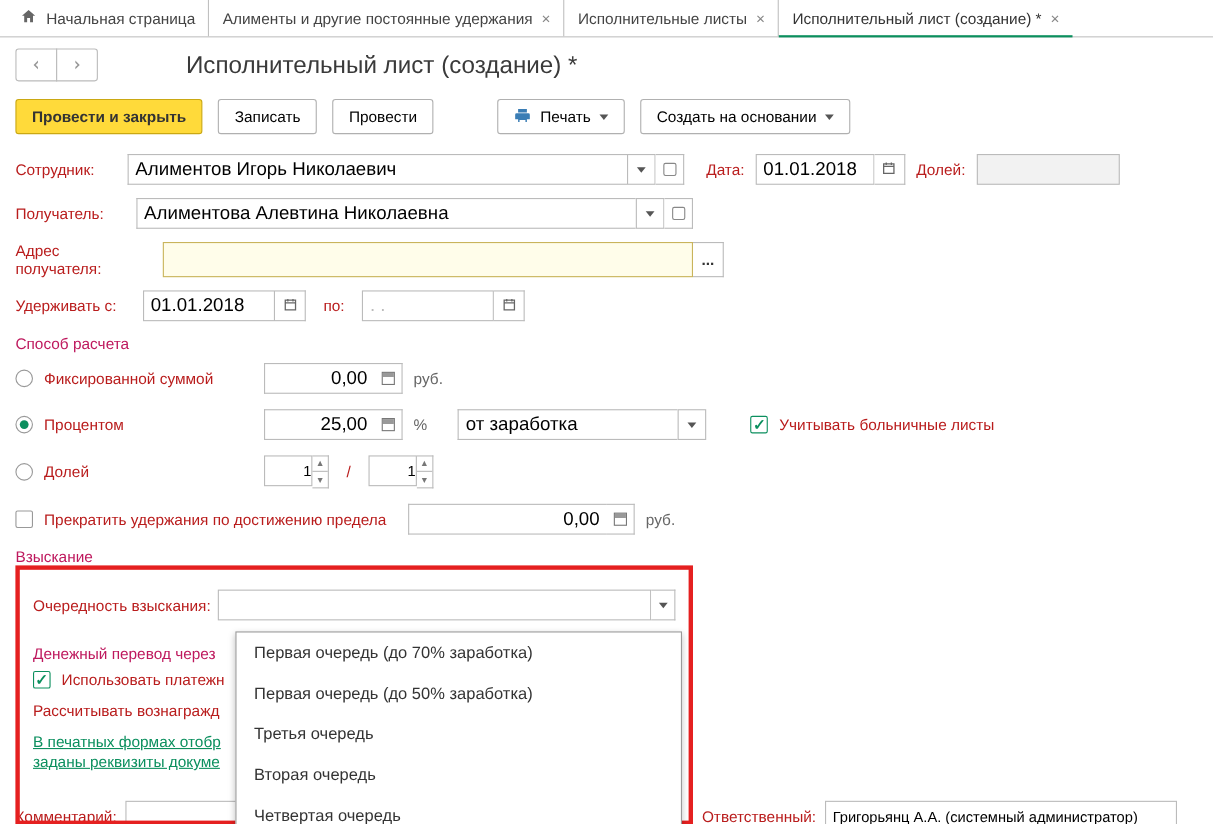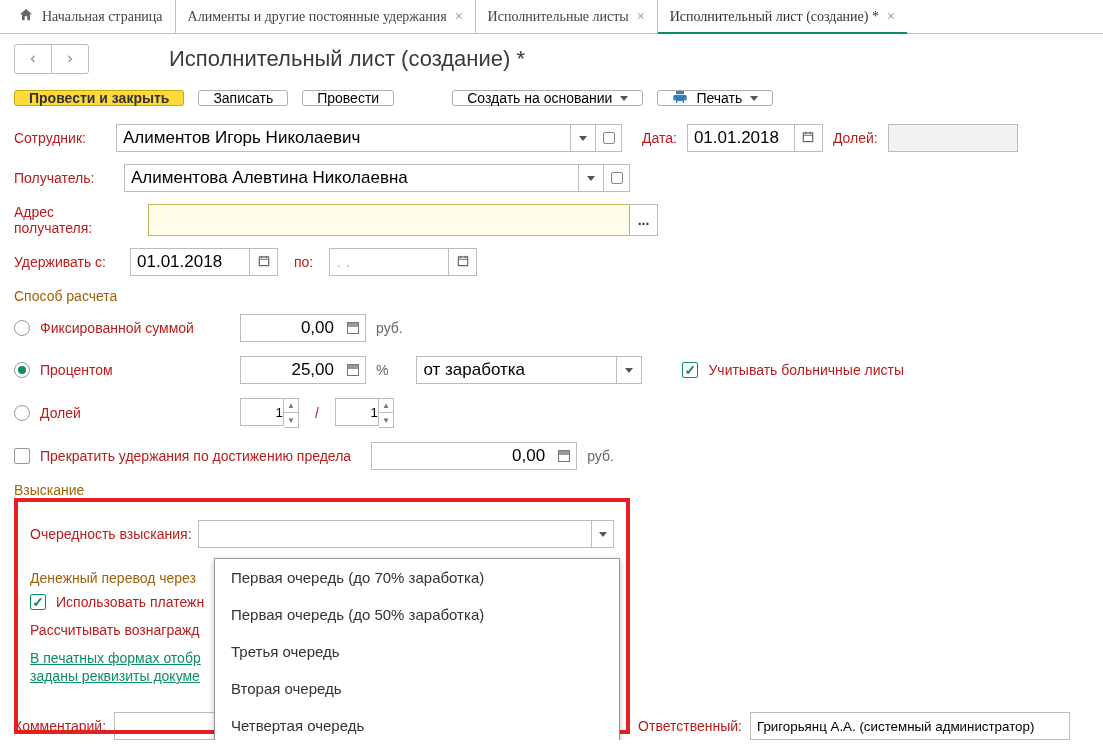--- a/index.html
+++ b/index.html
@@ -1,34 +1,34 @@
 <!DOCTYPE html>
 <html><head>
 <meta charset="utf-8">
 <style>
   * { box-sizing: border-box; margin: 0; padding: 0; }
   body { font-family: Arial, sans-serif; font-size: 14px; color: #333; background: #fff; overflow:hidden; width:1103px; }
   
   .tabs { display: flex; border-bottom: 1px solid #c0c0c0; height: 34px; align-items: stretch; padding-left:6px;}
-  .tab { display: flex; align-items: center; padding: 0 12px; border-right: 1px solid #c0c0c0; cursor: pointer; font-size: 14px; color:#444;font-family:Liberation Serif, serif;}
+  .tab { display: flex; align-items: center; padding: 0 12px; border-right: 1px solid #c0c0c0; cursor: pointer; font-size: 14px; color:#444;}
   .tab:last-child{border-right:none;}
   .tab.active { border-bottom: 2px solid #0b8f5e; color:#333; font-weight: normal; position:relative; top:1px; }
   .tab .home-icon { margin-right: 8px; }
   .tab .close { margin-left: 8px; color: #888; font-size: 14px; }
   .home-icon svg{width:16px;height:16px;fill:#666;}
   
   .nav-header { display:flex; align-items:center; padding: 10px 14px 16px 14px;}
   .arrow-btn { width:38px; height:30px; border:1px solid #bbb; background:#fff; display:flex; align-items:center; justify-content:center; cursor:pointer; border-radius:3px;}
   .arrow-btn + .arrow-btn{ margin-left:-1px; border-top-left-radius:0; border-bottom-left-radius:0;}
   .arrow-btn:first-child{border-top-right-radius:0;border-bottom-right-radius:0;}
   .arrow-btn svg{width:12px;height:12px;fill:#999;}
   .page-title { font-size: 22px; color:#3a3a3a; margin-left: 80px; }
   
   .toolbar { display:flex; align-items:center; gap:14px; padding: 0 14px 18px 14px; }
-  .btn { height:16px; padding:0 14px; border:1px solid #b0b0b0; background:#fff; border-radius:3px; font-size:14px; cursor:pointer; display:flex; align-items:center; gap:8px;}
+  .btn { height:32px; padding:0 14px; border:1px solid #b0b0b0; background:#fff; border-radius:3px; font-size:14px; cursor:pointer; display:flex; align-items:center; gap:8px;}
   .btn.primary { background:#ffda3a; border-color:#caa813; font-weight:bold; color:#333;}
   .btn .caret{ width:0;height:0;border-left:4px solid transparent;border-right:4px solid transparent;border-top:5px solid #555;}
   .printer-icon svg{width:16px;height:16px;}
   
   .form { padding: 0 14px; }
   .row { display:flex; align-items:center; margin-bottom: 12px; gap:10px;}
   .label { color:#b91c1c; font-size:14px; }
   .w-90{min-width:92px;}
   .w-98{min-width:100px;}
   .input { height:28px; border:1px solid #bbb; background:#fff; padding:0 6px; font-size:17px;}
@@ -42,21 +42,21 @@
   .addr-input{height:32px;flex:0 0 482px; border:1px solid #c9b45b; background:#fffdea; padding:0 6px;}
   .addr-more{width:28px;height:32px;border:1px solid #bbb;border-left:none;background:#fff;display:flex;align-items:center;justify-content:center;font-weight:bold;cursor:pointer;}
   .date-input{display:flex;}
   .date-input .input{width:120px;}
   .cal-btn{width:28px;border:1px solid #bbb;border-left:none;background:#fff;display:flex;align-items:center;justify-content:center;}
   .cal-icon svg{width:14px;height:14px;fill:#666;}
   .num-field{width:120px; text-align:right;}
   .calc-btn{width:26px;border:1px solid #bbb;border-left:none;background:#fff;display:flex;align-items:center;justify-content:center;}
   .calc-icon{width:12px;height:12px;border:1px solid #777; background:linear-gradient(#999 0 4px, #fff 4px 100%);}
   
-  .section-title{ color:#a16207; margin: 6px 0 10px 0; font-size:14px;}
+  .section-title{ color:#be185d; margin: 6px 0 10px 0; font-size:14px;}
   
   .radio-row{display:flex;align-items:center;gap:10px;margin-bottom:14px;}
   .radio{width:16px;height:16px;border:1px solid #999;border-radius:50%;display:flex;align-items:center;justify-content:center;}
   .radio.checked::after{content:"";width:8px;height:8px;background:#0b8f5e;border-radius:50%;}
   .unit{color:#666;}
   .small-input{width:60px;text-align:right;height:28px;border:1px solid #bbb;}
   .spinner{display:flex;flex-direction:column;border:1px solid #bbb;border-left:none;}
   .spinner div{width:14px;height:14px;display:flex;align-items:center;justify-content:center;font-size:8px;color:#777;cursor:pointer;}
   .spinner div:first-child{border-bottom:1px solid #bbb;}
   .checkbox{width:16px;height:16px;border:1px solid #999;border-radius:2px;display:flex;align-items:center;justify-content:center;}
@@ -114,30 +114,30 @@
   </div>
   <div class="page-title">Исполнительный лист (создание) *</div>
 </div>
 
 <div class="toolbar">
   <button class="btn primary">Провести и закрыть</button>
   <button class="btn">Записать</button>
   <button class="btn">Провести</button>
   <div style="width:30px;"></div>
   <button class="btn">
-    <span>Создать на основании</span>
-    <span class="caret"></span>
-  </button>
-  <button class="btn">
     <span class="printer-icon">
       <svg viewBox="0 0 24 24">
           <path fill="#3a7db5" d="M6 3h12v5H6zM4 9h16a2 2 0 012 2v6h-4v4H6v-4H2v-6a2 2 0 012-2zm4 9v3h8v-3H8z"></path>
         </svg>
     </span>
     <span>Печать</span>
+    <span class="caret"></span>
+  </button>
+  <button class="btn">
+    <span>Создать на основании</span>
     <span class="caret"></span>
   </button>
 </div>
 
 <div class="form">
 
   <div class="row">
     <span class="label w-90">Сотрудник:</span>
     <div class="input-wrap">
       <input class="input" style="width: 454px;" value="Алиментов Игорь Николаевич">

